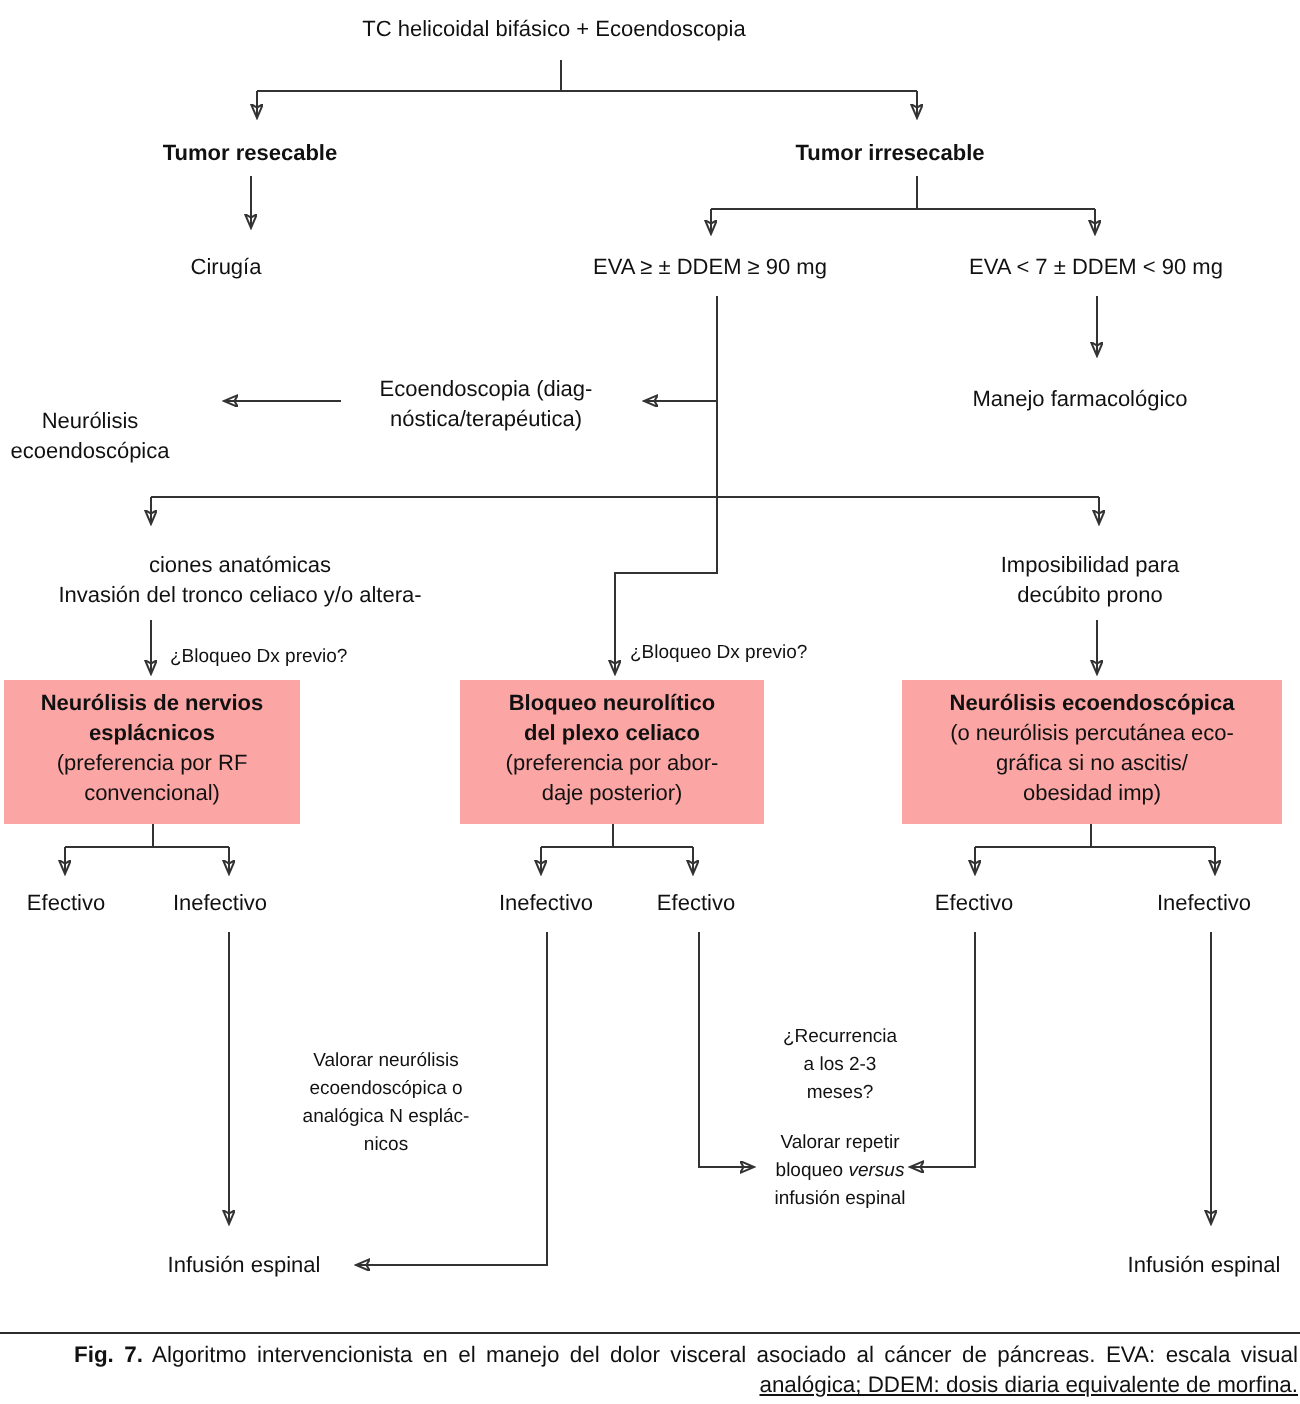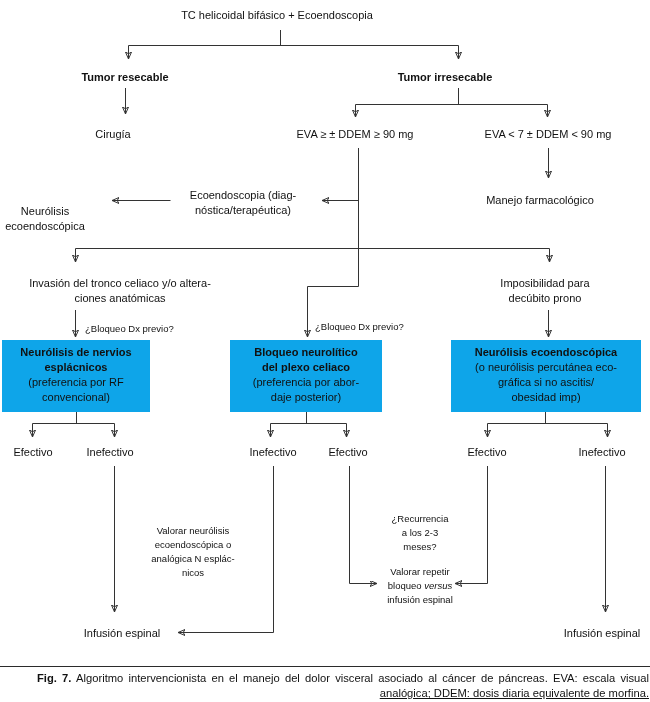--- a/index.html
+++ b/index.html
@@ -10,21 +10,21 @@
   .canvas svg{position:absolute;left:0;top:0;}
   .node{
     position:absolute;transform:translateX(-50%);text-align:center;
     font-size:11px;line-height:15px;white-space:nowrap;
   }
   .node .ln{display:block;}
   .b{font-weight:bold;}
   .sm{font-size:9.5px;line-height:14px;}
   .anchor-left{transform:none;text-align:left;}
   .gbox{
-    position:absolute;box-sizing:border-box;height:72px;background:#0ea5e9;
+    position:absolute;box-sizing:border-box;height:72px;background:#fca5a5;
     text-align:center;font-size:11px;line-height:15px;padding-top:5px;white-space:nowrap;
   }
   .gbox .ln{display:block;}
   .rule{position:absolute;left:0;top:666px;width:650px;height:1px;background:#2b2b2b;}
   .caption{
     position:absolute;left:1px;top:671px;width:648px;
     font-size:11.2px;line-height:15px;color:#111;
   }
   .cap1{text-align:justify;text-align-last:justify;padding-left:36px;}
   .cap2{text-align:right;text-decoration:underline;}
@@ -103,22 +103,22 @@
     <span class="ln">Neurólisis</span>
     <span class="ln">ecoendoscópica</span>
   </div>
   <div class="node" style="left:243px;top:188px">
     <span class="ln">Ecoendoscopia (diag-</span>
     <span class="ln">nóstica/terapéutica)</span>
   </div>
   <div class="node" style="left:540px;top:193px">Manejo farmacológico</div>
 
   <div class="node" style="left:120px;top:276px">
+    <span class="ln">ciones anatómicas</span>
     <span class="ln">Invasión del tronco celiaco y/o altera-</span>
-    <span class="ln">ciones anatómicas</span>
   </div>
   <div class="node" style="left:545px;top:276px">
     <span class="ln">Imposibilidad para</span>
     <span class="ln">decúbito prono</span>
   </div>
 
   <div class="node sm anchor-left" style="left:85px;top:322px">¿Bloqueo Dx previo?</div>
   <div class="node sm anchor-left" style="left:315px;top:320px">¿Bloqueo Dx previo?</div>
 
   <div class="gbox" style="left:2px;top:340px;width:148px">

